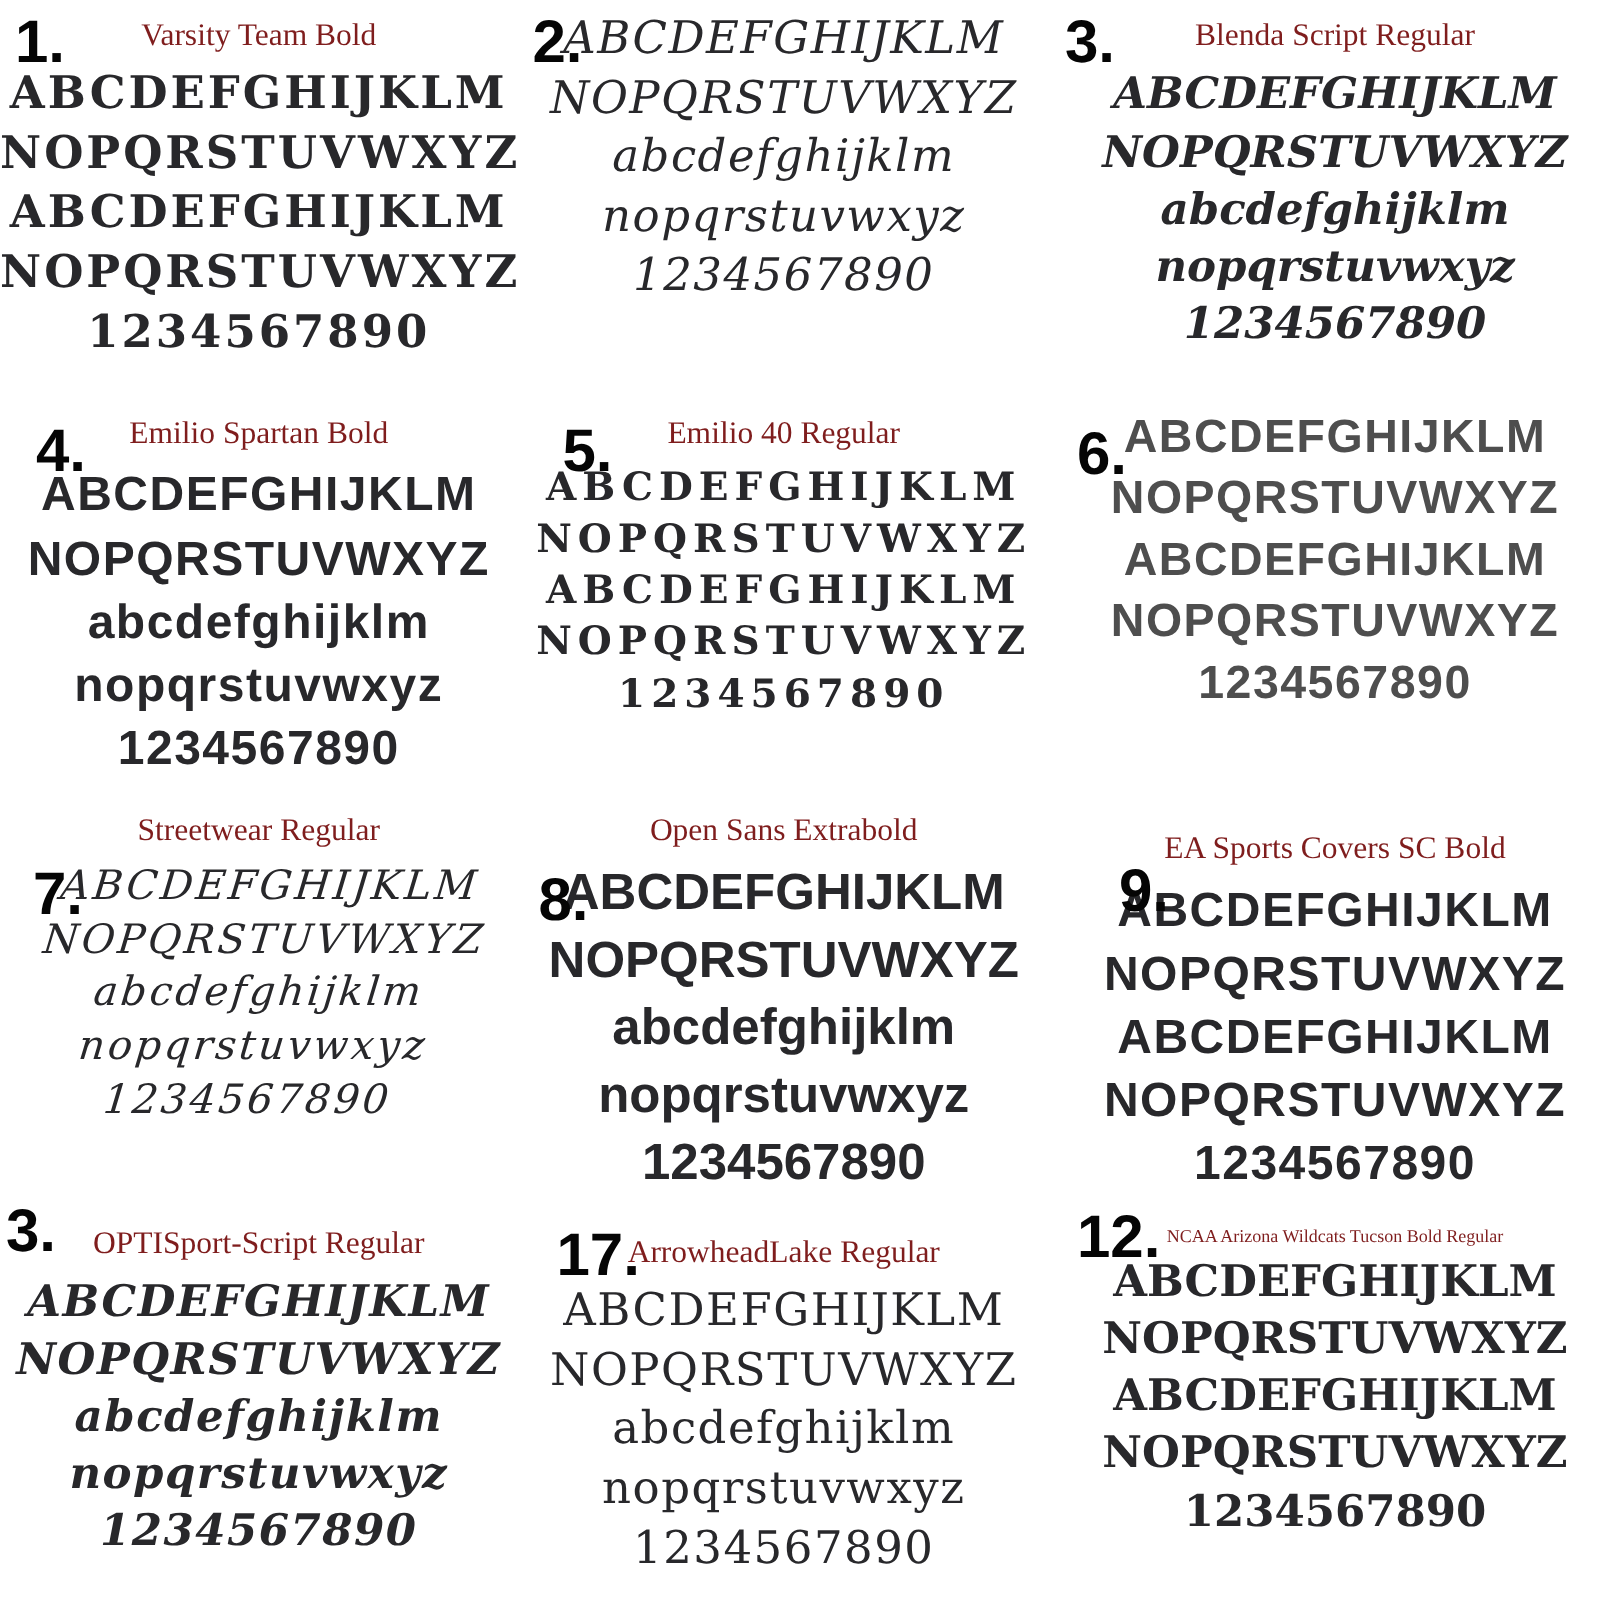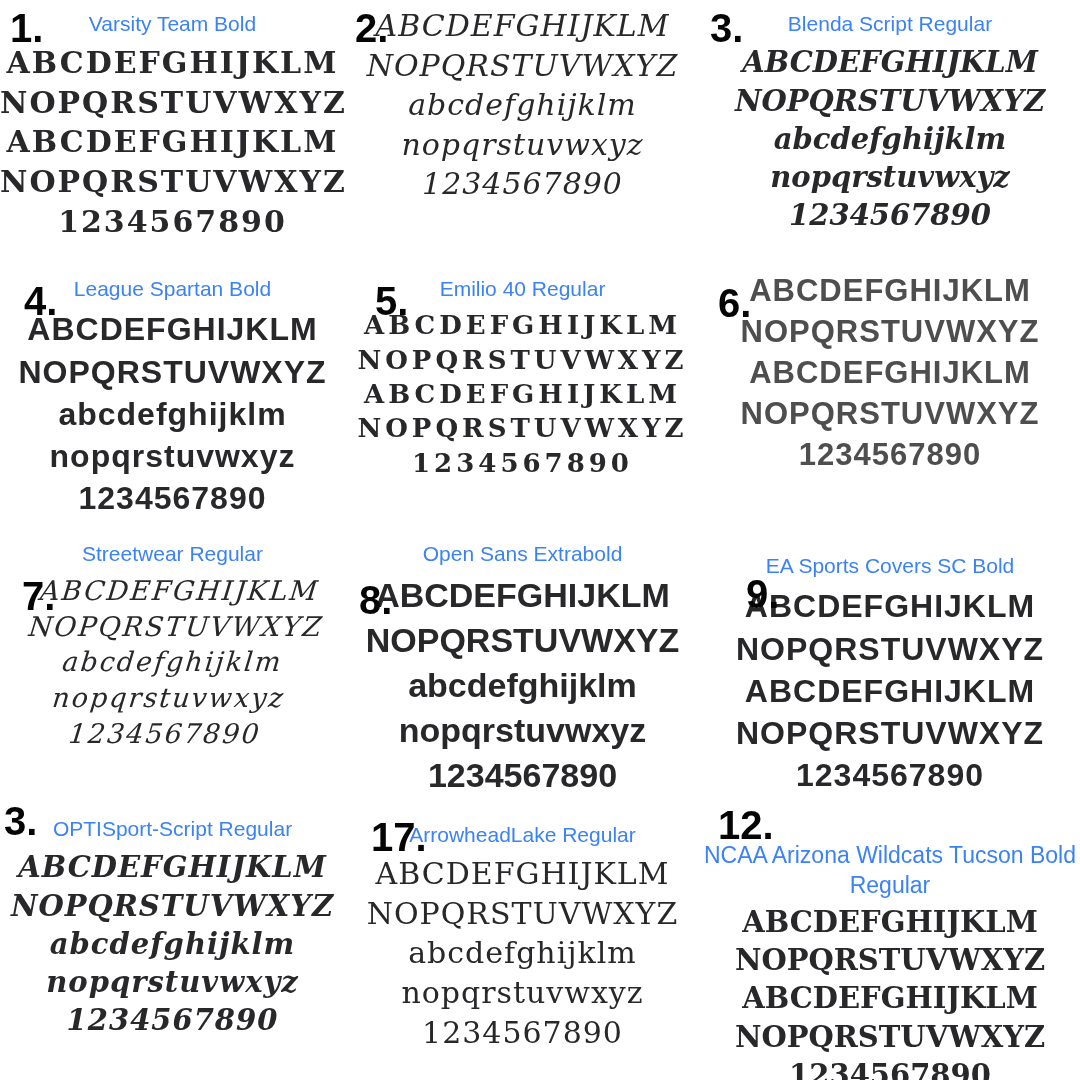--- a/index.html
+++ b/index.html
@@ -14,37 +14,37 @@
     grid-template-rows:265px 265px 265px 285px;
   }
   .cell{position:relative;text-align:center;padding-top:6px;box-sizing:border-box;}
   .num{
     position:absolute;left:10px;top:8px;
     font-family:"Liberation Sans",sans-serif;font-weight:900;
     font-size:40px;color:#050505;line-height:1;
   }
   .label{
     display:block;margin:4px 0 6px 0;
-    font-family:Liberation Sans, sans-serif;font-weight:400;
-    font-size:21px;color:#3b82f6;line-height:1.3;
+    font-family:Liberation Serif, serif;font-weight:400;
+    font-size:21px;color:#7f1d1d;line-height:1.3;
   }
   .lines{color:#28282b;}
   .ln{white-space:nowrap;line-height:1.32;}
 
   
   .c4 .num{top:16px;left:24px}
   .c5 .num{top:16px;left:30px}
   .c6 .num{top:18px;left:18px}
   .c7 .num{top:46px;left:22px}
   .c8 .num{top:50px;left:14px}
   .c9 .num{top:44px;left:46px}
   .c10 .num{top:6px;left:4px}
   .c11 .num{top:22px;left:26px}
   .c12 .num{top:10px;left:18px}
-  .c12 .label{font-size:23px;margin-top:40px;margin-bottom:2px}
+  .c12 .label{font-size:12px;margin-top:16px;margin-bottom:2px}
   .c7 .label{margin-top:4px}
   .c8 .label{margin-top:4px}
   .c9 .label{margin-top:16px}
   .c10 .label,.c11 .label{margin-top:14px}
   .c11 .label{margin-top:20px}
 
   
   .f-varsity{font-family:"DejaVu Serif",serif;font-weight:900;font-size:30px;letter-spacing:2px}
   .f-playball{font-family:"DejaVu Serif",serif;font-style:italic;font-size:30px;letter-spacing:1px}
   .f-blenda{font-family:"DejaVu Serif",serif;font-style:italic;font-weight:700;font-size:29px}
@@ -93,21 +93,21 @@
       <div class="ln">ABCDEFGHIJKLM</div>
       <div class="ln">NOPQRSTUVWXYZ</div>
       <div class="ln">abcdefghijklm</div>
       <div class="ln">nopqrstuvwxyz</div>
       <div class="ln">1234567890</div>
     </div>
   </section>
 
   <section class="cell c4">
     <span class="num">4.</span>
-    <span class="label">League Spartan Bold</span>
+    <span class="label">Emilio Spartan Bold</span>
     <div class="lines f-spartan">
       <div class="ln">ABCDEFGHIJKLM</div>
       <div class="ln">NOPQRSTUVWXYZ</div>
       <div class="ln">abcdefghijklm</div>
       <div class="ln">nopqrstuvwxyz</div>
       <div class="ln">1234567890</div>
     </div>
   </section>
 
   <section class="cell c5">

